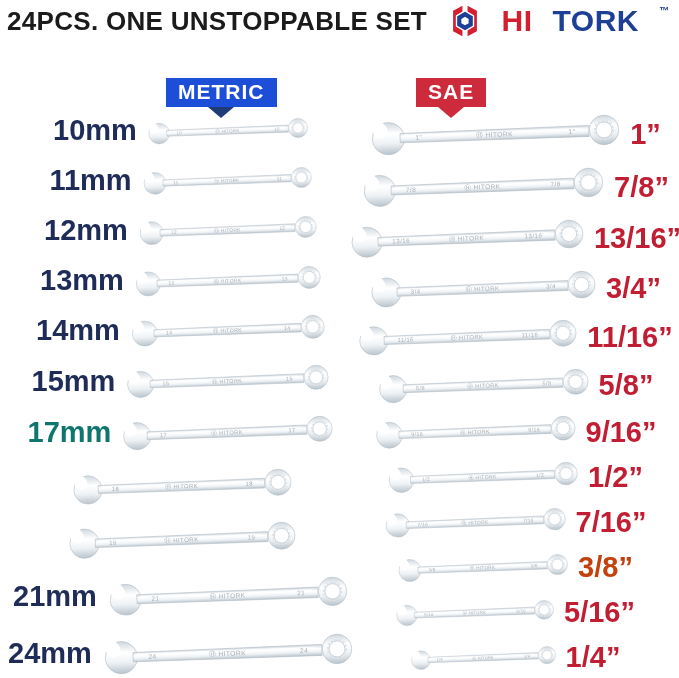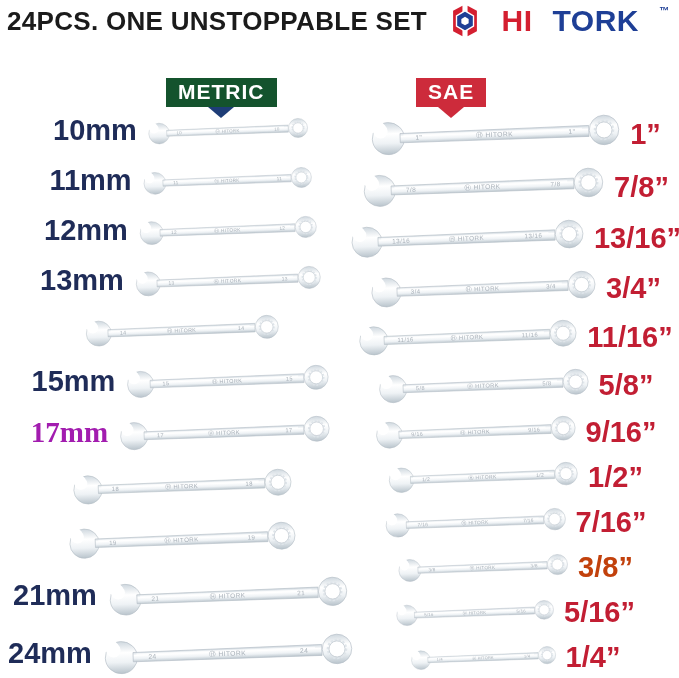--- a/index.html
+++ b/index.html
@@ -56,21 +56,21 @@
       <polygon points="20,8 30,14 30,26 20,32 10,26 10,14" style="fill:var(--logo-blue,#1e3f96)" stroke="#ffffff" stroke-width="1.6"></polygon>
       <polygon points="20,15 24.3,17.5 24.3,22.5 20,25 15.7,22.5 15.7,17.5" fill="#ffffff"></polygon>
     </svg>
     <span class="logo-hi" style="color: rgb(212, 31, 48);">HI</span>
     <span class="logo-tork" style="color: rgb(30, 63, 150);">TORK</span>
     <span class="logo-tm" style="color: rgb(30, 63, 150);">™</span>
   </div>
 
   <div class="col metric-col">
     <div class="banner-wrap">
-      <div class="banner" style="background: #14532d;">
+      <div class="banner" style="background: #1d4ed8;">
         <span>METRIC</span>
         <div class="tri" style="border-top-color: rgb(30, 61, 119);"></div>
       </div>
     </div>
     <div class="rows">
 
   <div class="row">
     <div class="size-label" style="color: rgb(31, 44, 88);">10mm</div>
     <svg class="wrench" viewBox="0 0 300 44" width="163" height="23.9">
 
@@ -164,20 +164,21 @@
         <circle cx="280" cy="21.5" r="9.5" fill="#ffffff" stroke="#c3cbd2" stroke-width="1"></circle>
       </g>
 
       <text class="eng eng-left" x="56" y="24.8" text-anchor="start">13</text>
       <text class="eng eng-brand" x="150" y="24.8" text-anchor="middle">Ⓗ HITORK</text>
       <text class="eng eng-right" x="246" y="24.8" text-anchor="end">13</text>
     </svg>
   </div>
 
   <div class="row">
+    <div class="size-label" style="color: rgb(31, 44, 88);">14mm</div>
     <svg class="wrench" viewBox="0 0 300 44" width="197" height="28.9">
 
       <g>
         <circle cx="24" cy="22" r="19" fill="url(#chrome)" stroke="#b6bfc7" stroke-width="0.8"></circle>
         <circle cx="15" cy="13" r="8.5" fill="#ffffff"></circle>
         <rect x="7" y="-14" width="16" height="26" transform="rotate(-40 15 12)" fill="#ffffff"></rect>
       </g>
 
       <polygon points="38,16.5 262,15.5 262,28.5 38,27.5" fill="url(#chrome)" stroke="#b6bfc7" stroke-width="0.8"></polygon>
       <rect x="42" y="17.8" width="212" height="2.6" fill="#ffffff" opacity="0.75"></rect>
@@ -213,21 +214,21 @@
         <circle cx="280" cy="21.5" r="9.5" fill="#ffffff" stroke="#c3cbd2" stroke-width="1"></circle>
       </g>
 
       <text class="eng eng-left" x="56" y="24.8" text-anchor="start">15</text>
       <text class="eng eng-brand" x="150" y="24.8" text-anchor="middle">Ⓗ HITORK</text>
       <text class="eng eng-right" x="246" y="24.8" text-anchor="end">15</text>
     </svg>
   </div>
 
   <div class="row">
-    <div class="size-label" style="color: #a21caf; font-family: Liberation Serif, serif;">17mm</div>
+    <div class="size-label" style="color: #0f766e;">17mm</div>
     <svg class="wrench" viewBox="0 0 300 44" width="214" height="31.4">
 
       <g>
         <circle cx="24" cy="22" r="19" fill="url(#chrome)" stroke="#b6bfc7" stroke-width="0.8"></circle>
         <circle cx="15" cy="13" r="8.5" fill="#ffffff"></circle>
         <rect x="7" y="-14" width="16" height="26" transform="rotate(-40 15 12)" fill="#ffffff"></rect>
       </g>
 
       <polygon points="38,16.5 262,15.5 262,28.5 38,27.5" fill="url(#chrome)" stroke="#b6bfc7" stroke-width="0.8"></polygon>
       <rect x="42" y="17.8" width="212" height="2.6" fill="#ffffff" opacity="0.75"></rect>

